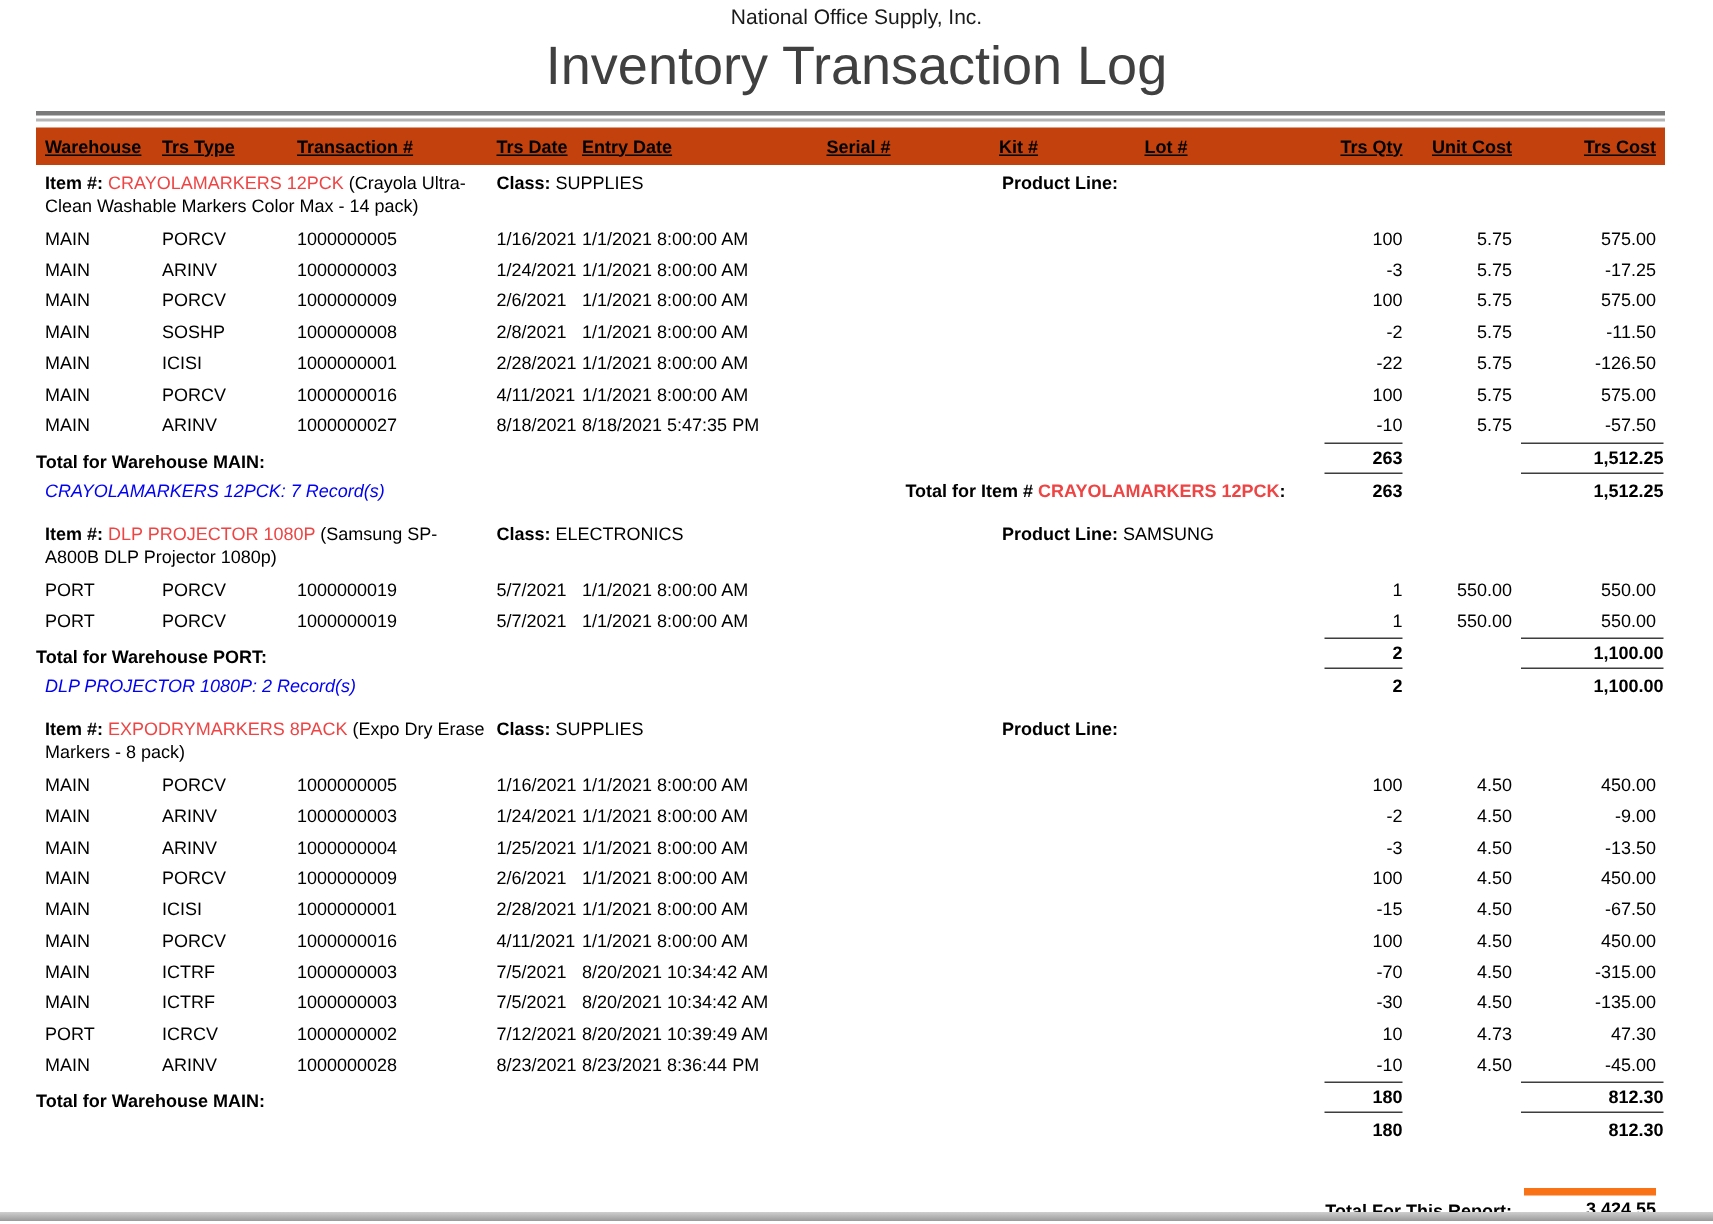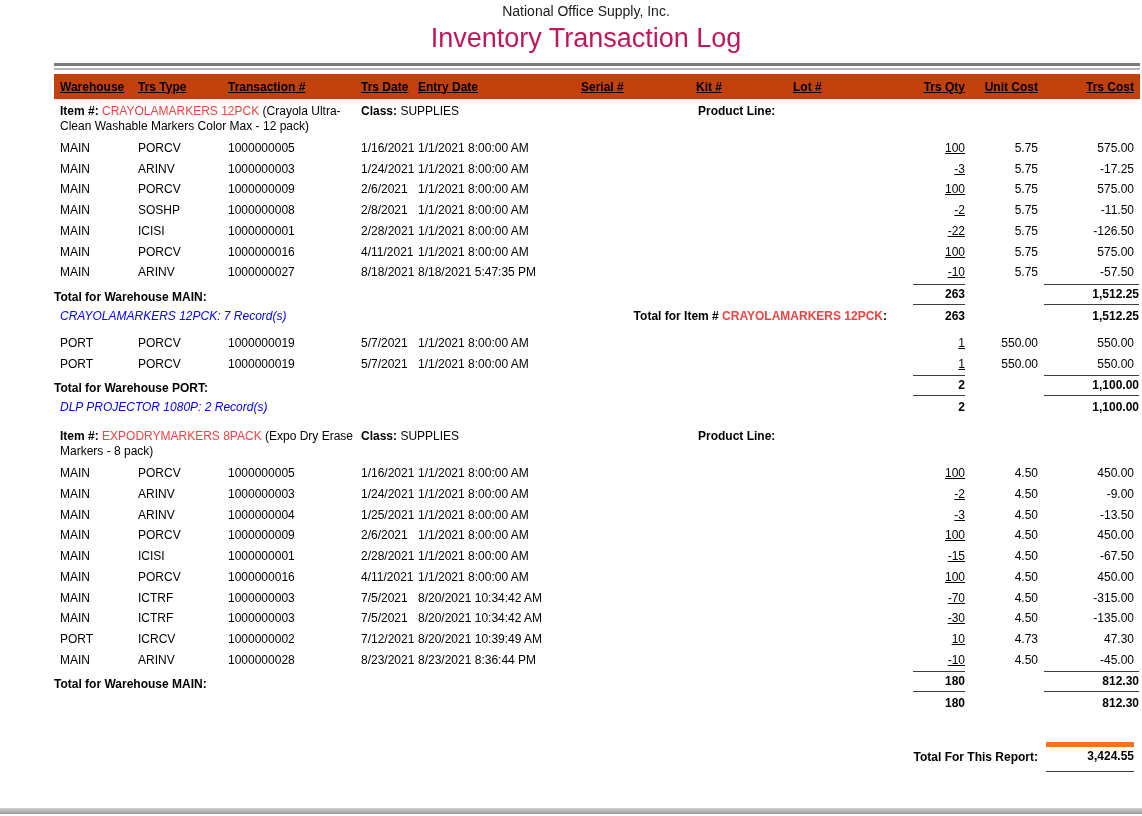--- a/index.html
+++ b/index.html
@@ -1,35 +1,34 @@
 <!DOCTYPE html>
 <html><head>
 <meta charset="utf-8">
 <style>
   * { margin:0; padding:0; box-sizing:border-box; }
   html,body { background:#fff; }
   .page {
     position:relative; width:1142px; height:816px; overflow:hidden;
     background:#fff; color:#000;
     font-family:"Liberation Sans","DejaVu Sans",sans-serif;
-    padding-left:30px;
   }
   .company { text-align:center; font-size:14px; padding-top:3px; color:#1a1a1a; }
-  .title   { text-align:center; font-size:27px; margin-top:4px; color:#be185d; }
+  .title   { text-align:center; font-size:36px; margin-top:4px; color:#404040; }
   .content { position:relative; margin-left:24px; width:1086px; }
   .rule-double { margin-top:9px; height:7px; border-top:3px solid #7a7a7a; border-bottom:2px solid #b5b5b5; }
 
   .grid {
     display:grid;
     grid-template-columns:78px 90px 133px 57px 163px 115px 97px 100px 82px 75px 96px;
     font-size:12px;
   }
   .grid > * { padding-left:6px; white-space:nowrap; }
   .num { text-align:right; padding-left:0; }
-  .pr-qty { padding-right:4px;text-decoration:underline; }
+  .pr-qty { padding-right:4px; }
   .pr-uc  { padding-right:6px; }
   .pr-tc  { padding-right:6px; }
 
   .header-row { margin-top:4px; background:#c2410c; height:25px; align-items:center; font-weight:bold; }
   .header-row > span { text-decoration:underline; }
 
   .b { font-weight:bold; }
   .link { color:#ef4444; text-decoration:none; cursor:pointer; }
 
   .item-header { padding:5px 0 4px; line-height:15px; }
@@ -83,21 +82,21 @@
       <span class="num pr-uc">Unit Cost</span>
       <span class="num pr-tc">Trs Cost</span>
     </div>
 
     <div>
   <section class="group" style="margin-bottom:8px;">
     <div class="grid item-header">
       <div class="item-info">
         <span class="b">Item #:</span>
         <span class="link">CRAYOLAMARKERS 12PCK</span>
-        <span>(Crayola Ultra-Clean Washable Markers Color Max - 12 pack)</span>
+        <span>(Crayola Ultra-Clean Washable Markers Color Max - 14 pack)</span>
       </div>
       <div class="item-class">
         <span class="b">Class:</span>
         <span>SUPPLIES</span>
       </div>
       <div class="item-pline">
         <span class="b">Product Line:</span>
         <span></span>
       </div>
     </div>
@@ -210,20 +209,35 @@
 
     <div class="grid item-total-row">
       <span class="record-count">CRAYOLAMARKERS 12PCK: 7 Record(s)</span>
       <span class="item-total-label"><span class="b">Total for Item #</span> <span class="link b">CRAYOLAMARKERS 12PCK</span><span class="b">:</span></span>
       <span class="cell-qty"><span class="box box-qty">263</span></span>
       <span class="cell-cost"><span class="box box-cost">1,512.25</span></span>
     </div>
   </section>
 
   <section class="group" style="margin-bottom:8px;">
+    <div class="grid item-header">
+      <div class="item-info">
+        <span class="b">Item #:</span>
+        <span class="link">DLP PROJECTOR 1080P</span>
+        <span>(Samsung SP-A800B DLP Projector 1080p)</span>
+      </div>
+      <div class="item-class">
+        <span class="b">Class:</span>
+        <span>ELECTRONICS</span>
+      </div>
+      <div class="item-pline">
+        <span class="b">Product Line:</span>
+        <span>SAMSUNG</span>
+      </div>
+    </div>
 
     <div>
   <div class="grid trow">
     <span>PORT</span>
     <span>PORCV</span>
     <span>1000000019</span>
     <span>5/7/2021</span>
     <span>1/1/2021 8:00:00 AM</span>
     <span></span>
     <span></span>

